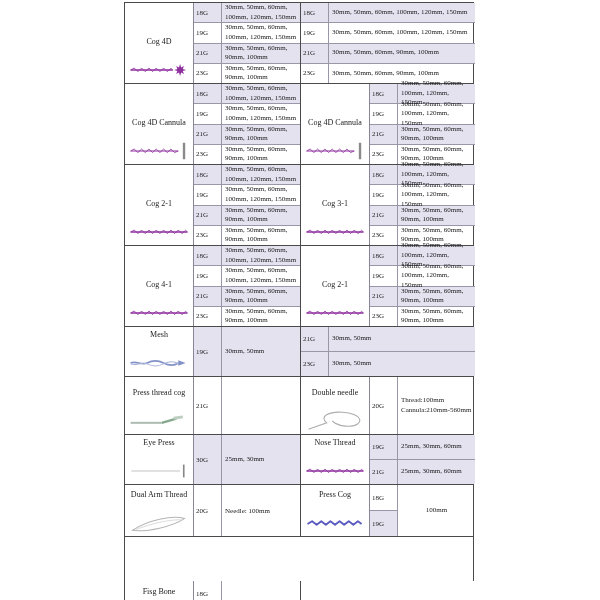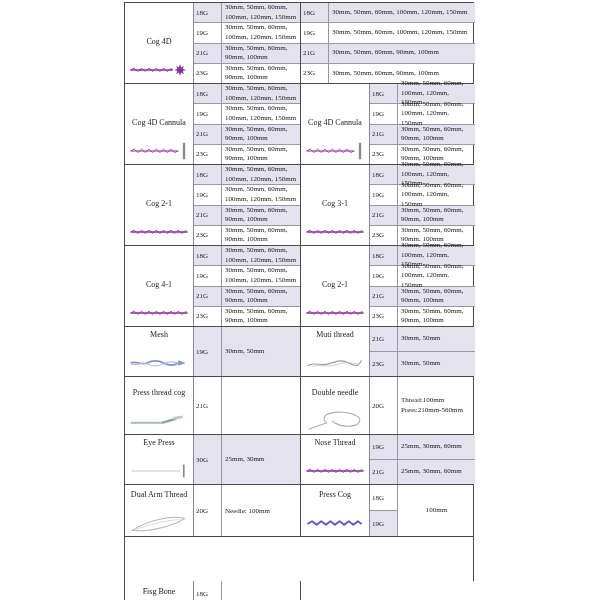--- a/index.html
+++ b/index.html
@@ -321,26 +321,20 @@
             </svg>
         </div>
         <div class="st">
           <div class="sr">
               <div class="gc shaded">19G</div>
               <div class="sc shaded">30mm, 50mm</div>
             </div>
         </div>
       </div>
       <div class="half r">
-        <div class="pc">
-          <div class="pname">Muti thread</div>
-          <svg class="pimg">
-              <use href="#s-muti"></use>
-            </svg>
-        </div>
         <div class="st">
           <div class="sr">
               <div class="gc shaded">21G</div>
               <div class="sc shaded">30mm, 50mm</div>
             </div>
           <div class="sr">
               <div class="gc shaded">23G</div>
               <div class="sc shaded">30mm, 50mm</div>
             </div>
         </div>
@@ -366,21 +360,21 @@
           <div class="pname">Double needle</div>
           <svg class="pimg">
               <use href="#s-dneedle"></use>
             </svg>
         </div>
         <div class="st">
           <div class="sr">
             <div class="gc">20G</div>
             <div class="sc">
               <span>Thread:100mm</span>
-              <span>Press:210mm-560mm</span>
+              <span>Cannula:210mm-560mm</span>
             </div>
           </div>
         </div>
       </div>
     </div>
 
     <div class="row" style="height:50px">
       <div class="half">
         <div class="pc">
           <div class="pname">Eye Press</div>

